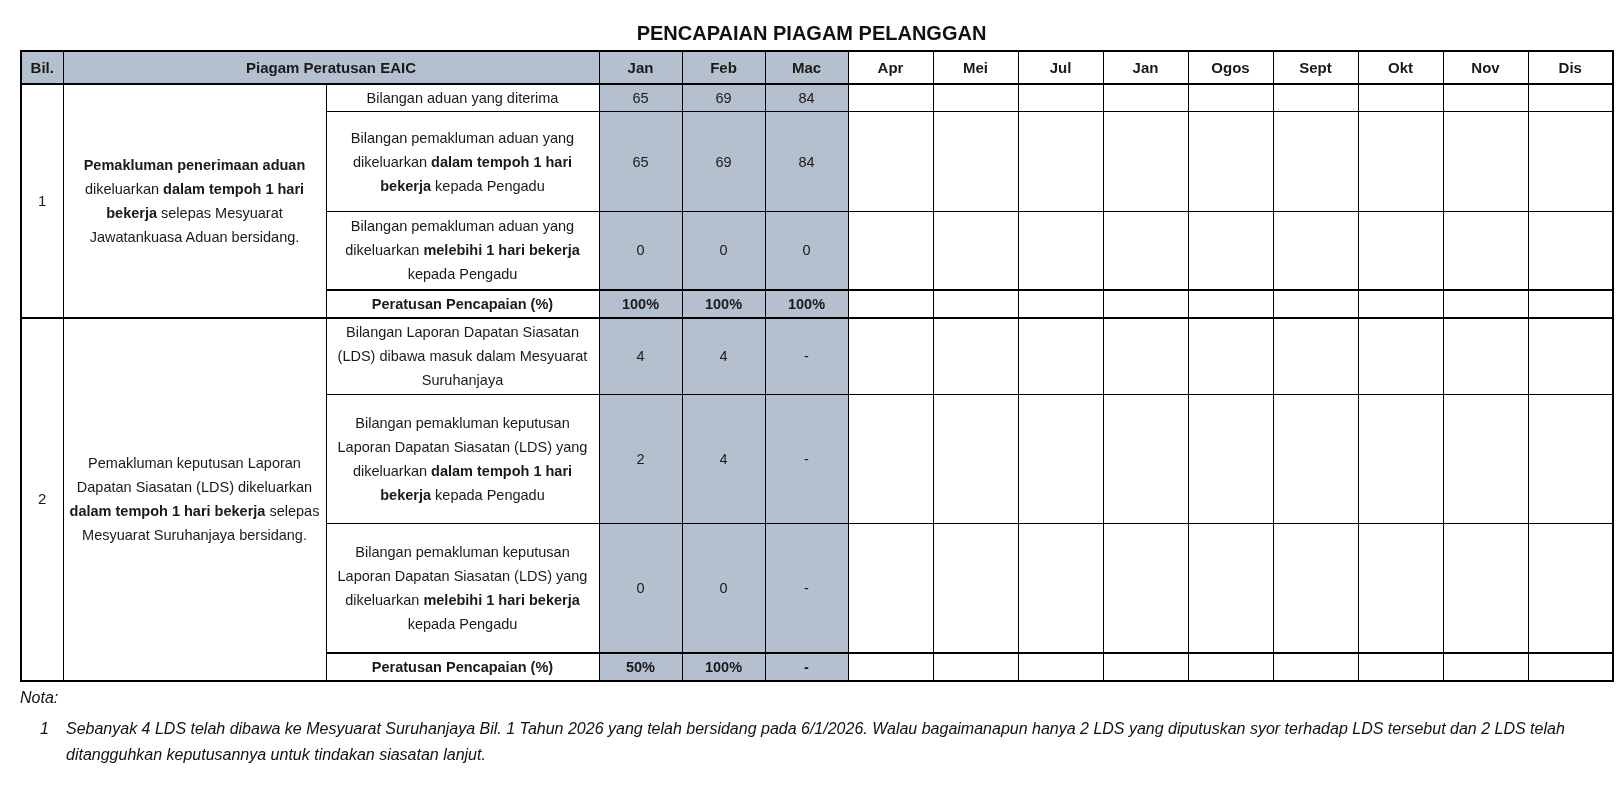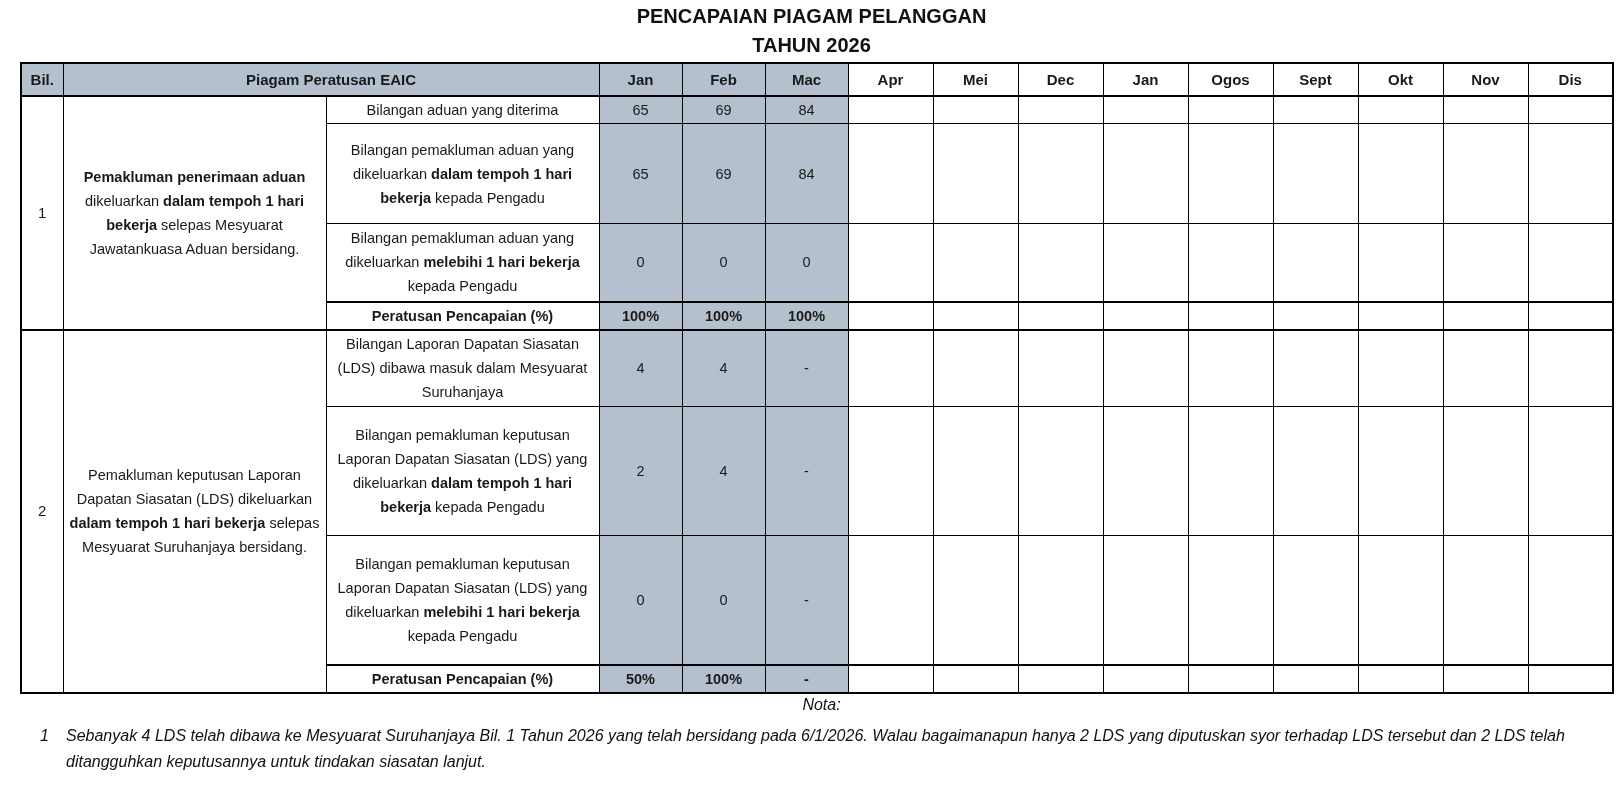--- a/index.html
+++ b/index.html
@@ -1,51 +1,50 @@
 <!DOCTYPE html>
 <html><head>
 <meta charset="utf-8">
 <style>
   html,body{margin:0;padding:0;}
   body{
     width:1623px;height:802px;overflow:hidden;background:#ffffff;
     font-family:"Liberation Sans","DejaVu Sans",sans-serif;color:#1a1a1a;
   }
-  .title-block{ text-align:center; font-weight:bold; font-size:20px; line-height:29px; padding-top:2px; color:#111; }
+  .title-block{ text-align:center; font-weight:bold; font-size:20px; line-height:29px; padding-top:19px; color:#111; }
   table.piagam{
     border-collapse:collapse; table-layout:fixed;
     margin:2px 0 0 20px; width:1592px;
     border:2px solid #000;
   }
   .piagam th, .piagam td{
     border:1px solid #000; padding:1px 5px;
     text-align:center; vertical-align:middle;
     font-size:14.5px; line-height:24px; overflow:hidden;
   }
   .piagam thead th{ font-weight:bold; border-bottom:2px solid #000; font-size:15px; }
   .hl{ background:#b5c0ce; }
   .val{ font-size:15px; }
   tr.h-hdr{height:33px;margin-top:40px;} tr.h-r1a{height:27px;} tr.h-r1b{height:100px;} tr.h-r1c{height:78px;margin-left:32px;}
   tr.h-p{height:26px;} tr.h-r2a{height:77px;} tr.h-r2b{height:129px;} tr.h-r2c{height:129px;}
   tr.prow td{ font-weight:bold; border-top:2px solid #000; }
   tr.sec td{ border-top:2px solid #000; }
   td.bil{ font-size:15px; }
   td.desc{ padding:14px 4px; }
   .nota{ margin-left:20px; font-style:italic; font-size:16px; color:#111; }
-  .nota-h{ line-height:22px;text-align:center; }
+  .nota-h{ margin-top:5px; line-height:22px; }
   .nota-item{ display:flex; margin-top:7px; }
   .nota-num{ width:26px; margin-left:20px; flex:none; line-height:26px; }
   .nota-text{ width:1545px; line-height:26px; }
 </style>
 </head>
 <body>
 
 <div class="title-block">
   <div>PENCAPAIAN PIAGAM PELANGGAN</div>
-  <div>TAHUN 2026</div>
 </div>
 
 <table class="piagam">
   <colgroup>
     <col style="width:42px">
       <col style="width:263px">
       <col style="width:273px">
     <col style="width:83px">
       <col style="width:83px">
       <col style="width:83px">
@@ -61,21 +60,21 @@
   </colgroup>
   <thead>
     <tr class="h-hdr">
       <th class="hl">Bil.</th>
       <th class="hl" colspan="2">Piagam Peratusan EAIC</th>
       <th class="hl">Jan</th>
       <th class="hl">Feb</th>
       <th class="hl">Mac</th>
       <th>Apr</th>
       <th>Mei</th>
-      <th>Dec</th>
+      <th>Jul</th>
       <th>Jan</th>
       <th>Ogos</th>
       <th>Sept</th>
       <th>Okt</th>
       <th>Nov</th>
       <th>Dis</th>
     </tr>
   </thead>
   <tbody>
     <tr class="h-r1a">

